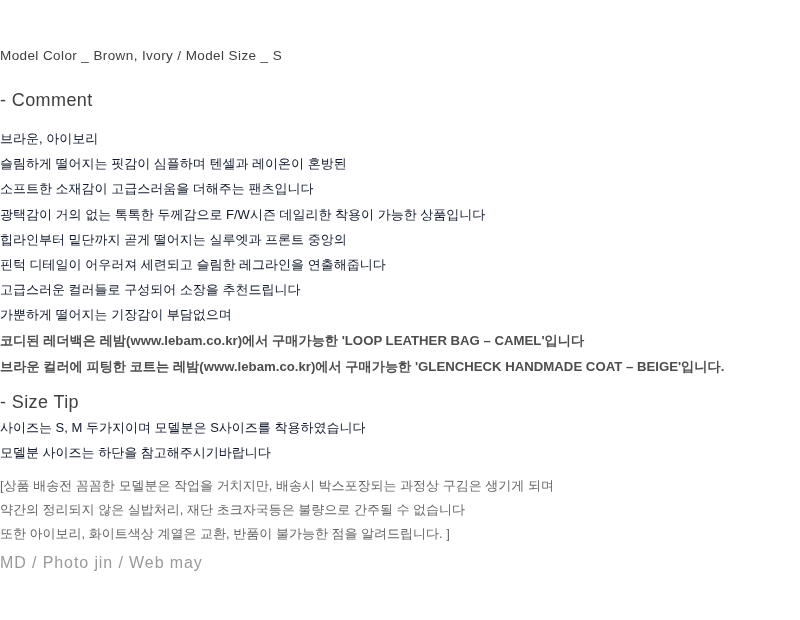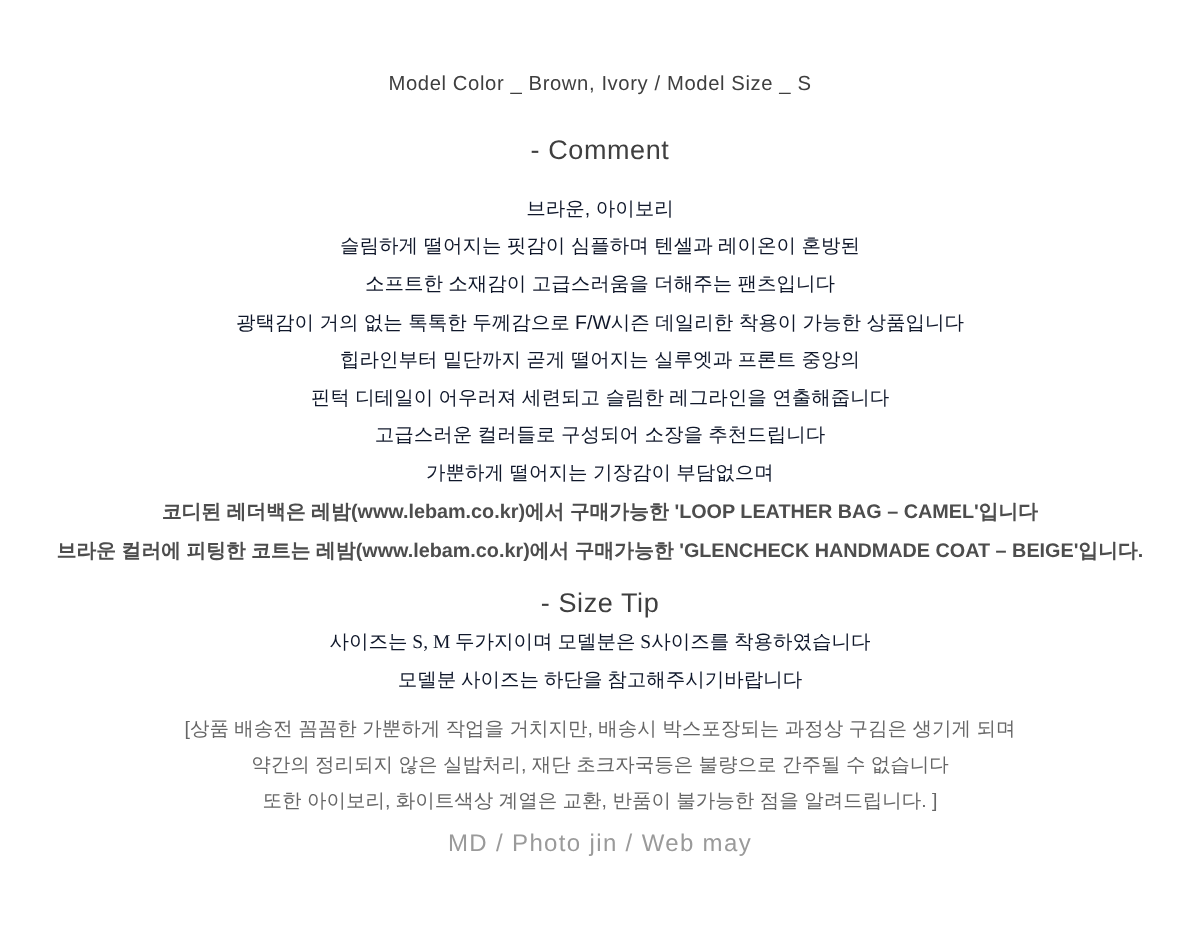--- a/index.html
+++ b/index.html
@@ -7,21 +7,21 @@
     width: 800px;
     height: 620px;
     background: #ffffff;
     font-family: "Liberation Sans", "DejaVu Sans", sans-serif;
     overflow: hidden;
   }
   .page {
     width: 800px;
     height: 620px;
     padding-top: 46px;
-    text-align: center;
+    text-align: left;
   }
   .model-info {
     font-size: 13.5px;
     line-height: 20px;
     letter-spacing: 0.4px;
     color: #3f3f3f;
   }
   .section-heading {
     font-size: 18px;
     line-height: 20px;
@@ -35,21 +35,21 @@
     line-height: 25.2px;
     color: #0f172a;
   }
   .coordi-line {
     font-size: 13.2px;
     line-height: 26px;
     font-weight: bold;
     color: #4d4d4d;
   }
   .sizetip-heading { margin-top: 12px; }
-  .sizetip-lines { margin-top: 3px; font-family: Liberation Serif, serif; }
+  .sizetip-lines { margin-top: 3px; }
   .notice-lines { margin-top: 9px; }
   .notice-line {
     font-size: 13px;
     line-height: 24px;
     color: #666666;
   }
   .credit {
     margin-top: 7px;
     font-size: 16px;
     line-height: 20px;
@@ -80,20 +80,20 @@
   </div>
 
   <p class="section-heading sizetip-heading">- Size Tip</p>
 
   <div class="sizetip-lines">
     <p class="body-line">사이즈는 S, M 두가지이며 모델분은 S사이즈를 착용하였습니다</p>
     <p class="body-line">모델분 사이즈는 하단을 참고해주시기바랍니다</p>
   </div>
 
   <div class="notice-lines">
-    <p class="notice-line">[상품 배송전 꼼꼼한 가뿐하게 작업을 거치지만, 배송시 박스포장되는 과정상 구김은 생기게 되며</p>
+    <p class="notice-line">[상품 배송전 꼼꼼한 모델분은 작업을 거치지만, 배송시 박스포장되는 과정상 구김은 생기게 되며</p>
     <p class="notice-line">약간의 정리되지 않은 실밥처리, 재단 초크자국등은 불량으로 간주될 수 없습니다</p>
     <p class="notice-line">또한 아이보리, 화이트색상 계열은 교환, 반품이 불가능한 점을 알려드립니다. ]</p>
   </div>
 
   <p class="credit">MD / Photo jin / Web may</p>
 
 </div>
 
 </body></html>

